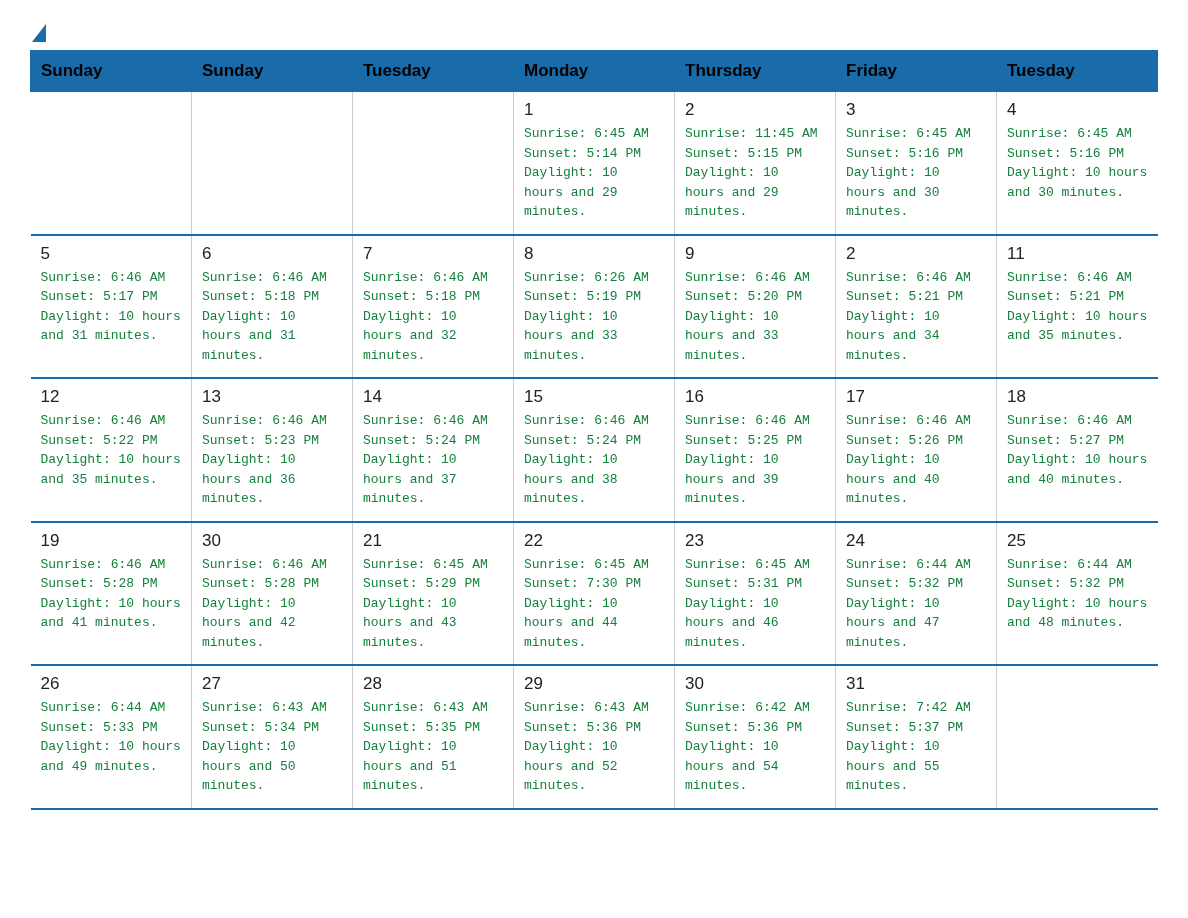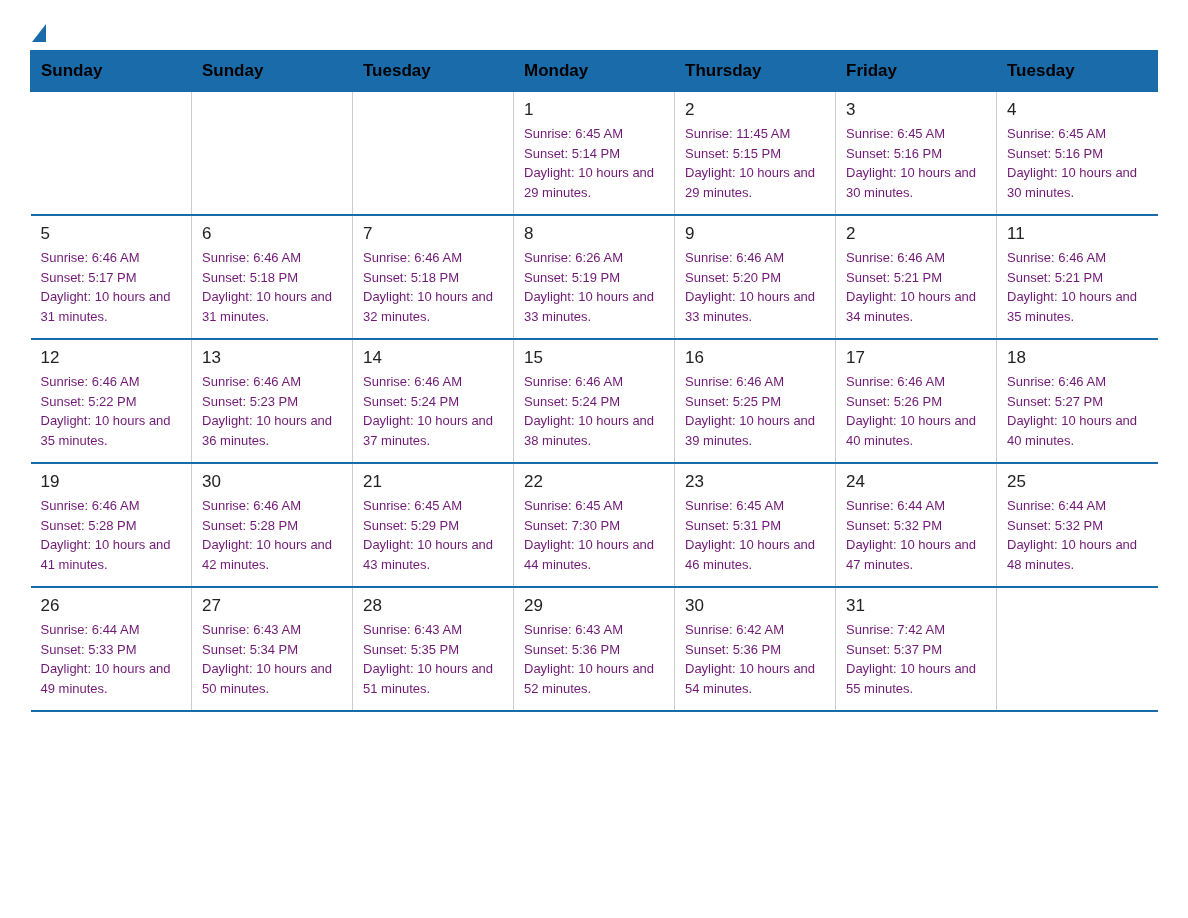--- a/index.html
+++ b/index.html
@@ -71,22 +71,23 @@
     }
     .day-number {
       font-size: 17px;
       font-weight: normal;
       display: block;
       margin-bottom: 4px;
       color: #222;
     }
     .day-info {
       font-size: 13px;
-      color: #701a75;
+      color: #15803d;
       line-height: 1.5;
+      font-family: Liberation Mono, monospace;
     }
     .empty-cell {
       background: #fff;
     }
     .logo-row {
       display: flex;
       align-items: center;
     }
     .logo-text-general {
       font-size: 30px;

